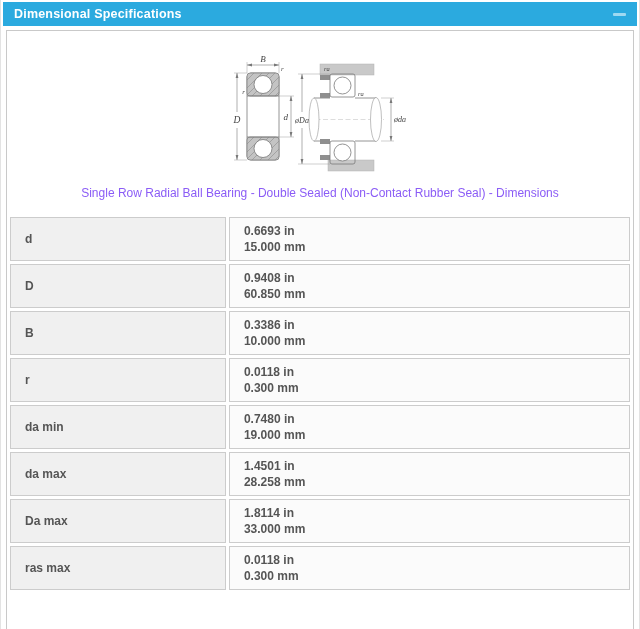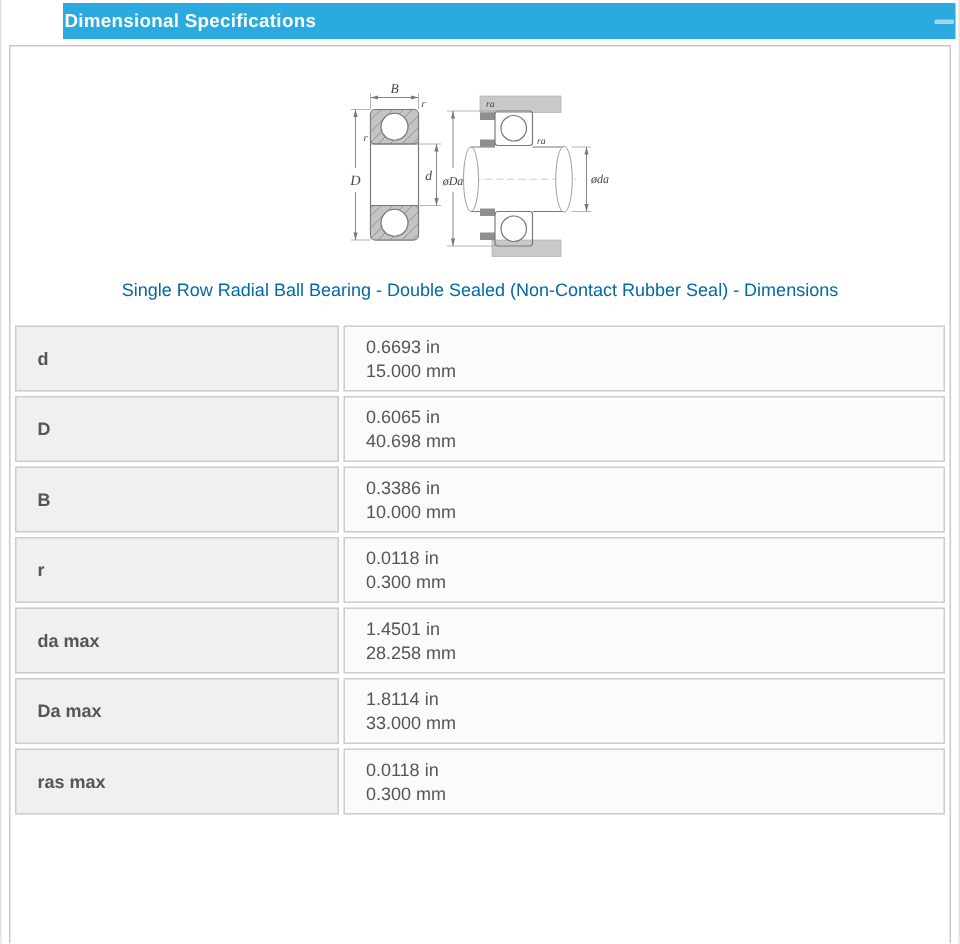--- a/index.html
+++ b/index.html
@@ -5,35 +5,35 @@
   * { margin:0; padding:0; box-sizing:border-box; }
   html,body { background:#ffffff; }
   body { font-family:"Liberation Sans", sans-serif; }
   .page {
     width:640px; height:629px; overflow:hidden; position:relative;
     background:#ffffff; border-left:1px solid #e3e3e3; border-right:1px solid #e3e3e3;
     padding:2px 2px 0 2px;
   }
   .header-bar {
     height:24px; background:#2BAADF; display:flex; align-items:center;
-    justify-content:space-between; padding:0 1px; border-radius:0;margin-left:39px;
+    justify-content:space-between; padding:0 11px; border-radius:0;
   }
   .header-title { color:#ffffff; font-size:12.5px; font-weight:bold; letter-spacing:.2px; }
   .collapse-icon { width:13px; height:3px; background:rgba(255,255,255,.55); border-radius:1px; cursor:pointer; }
   .panel {
     margin:4px 3px 0 3px; border:1px solid #c9c9c9; background:#ffffff;
     height:660px; padding-top:21px;
   }
   .diagram-wrap { text-align:center; line-height:0; }
-  .caption { text-align:center; color:#0369a1; font-size:12px; line-height:15px; margin:12px 8px 13px; }
+  .caption { text-align:center; color:#8b5cf6; font-size:12px; line-height:15px; margin:12px 8px 13px; }
   table.spec-table { width:100%; border-collapse:separate; border-spacing:3px; table-layout:fixed; }
   td { border:1px solid #cccccc; font-size:12px; color:#555555; height:44px; vertical-align:middle; }
   td.label-cell { width:35%; background:#f0f0f0; font-weight:bold; padding-left:14px; }
   td.value-cell { background:#fbfbfb; padding-left:14px; }
-  td.value-cell div { line-height:16px; }
+  td.value-cell div { line-height:16px;font-weight:bold; }
   
   .oln { fill:none; stroke:#7a7a7a; stroke-width:.8; }
   .dim { fill:none; stroke:#787878; stroke-width:.6; }
   .ext { fill:none; stroke:#9d9d9d; stroke-width:.5; }
   .hat { fill:none; stroke:#868686; stroke-width:.55; }
   .arr { fill:#787878; }
   .lbl { font-family:"Liberation Serif", serif; font-style:italic; fill:#444444; }
 </style>
 </head>
 <body>
@@ -124,42 +124,49 @@
     <td class="label-cell">d</td>
     <td class="value-cell">
       <div>0.6693 in</div>
       <div>15.000 mm</div>
     </td>
   </tr>
 
   <tr>
     <td class="label-cell">D</td>
     <td class="value-cell">
-      <div>0.6065 in</div>
-      <div>40.698 mm</div>
+      <div>0.9408 in</div>
+      <div>60.850 mm</div>
     </td>
   </tr>
 
   <tr>
     <td class="label-cell">B</td>
     <td class="value-cell">
       <div>0.3386 in</div>
       <div>10.000 mm</div>
     </td>
   </tr>
 
   <tr>
     <td class="label-cell">r</td>
     <td class="value-cell">
       <div>0.0118 in</div>
       <div>0.300 mm</div>
     </td>
   </tr>
 
 
+  <tr>
+    <td class="label-cell">da min</td>
+    <td class="value-cell">
+      <div>0.7480 in</div>
+      <div>19.000 mm</div>
+    </td>
+  </tr>
 
   <tr>
     <td class="label-cell">da max</td>
     <td class="value-cell">
       <div>1.4501 in</div>
       <div>28.258 mm</div>
     </td>
   </tr>
 
   <tr>

